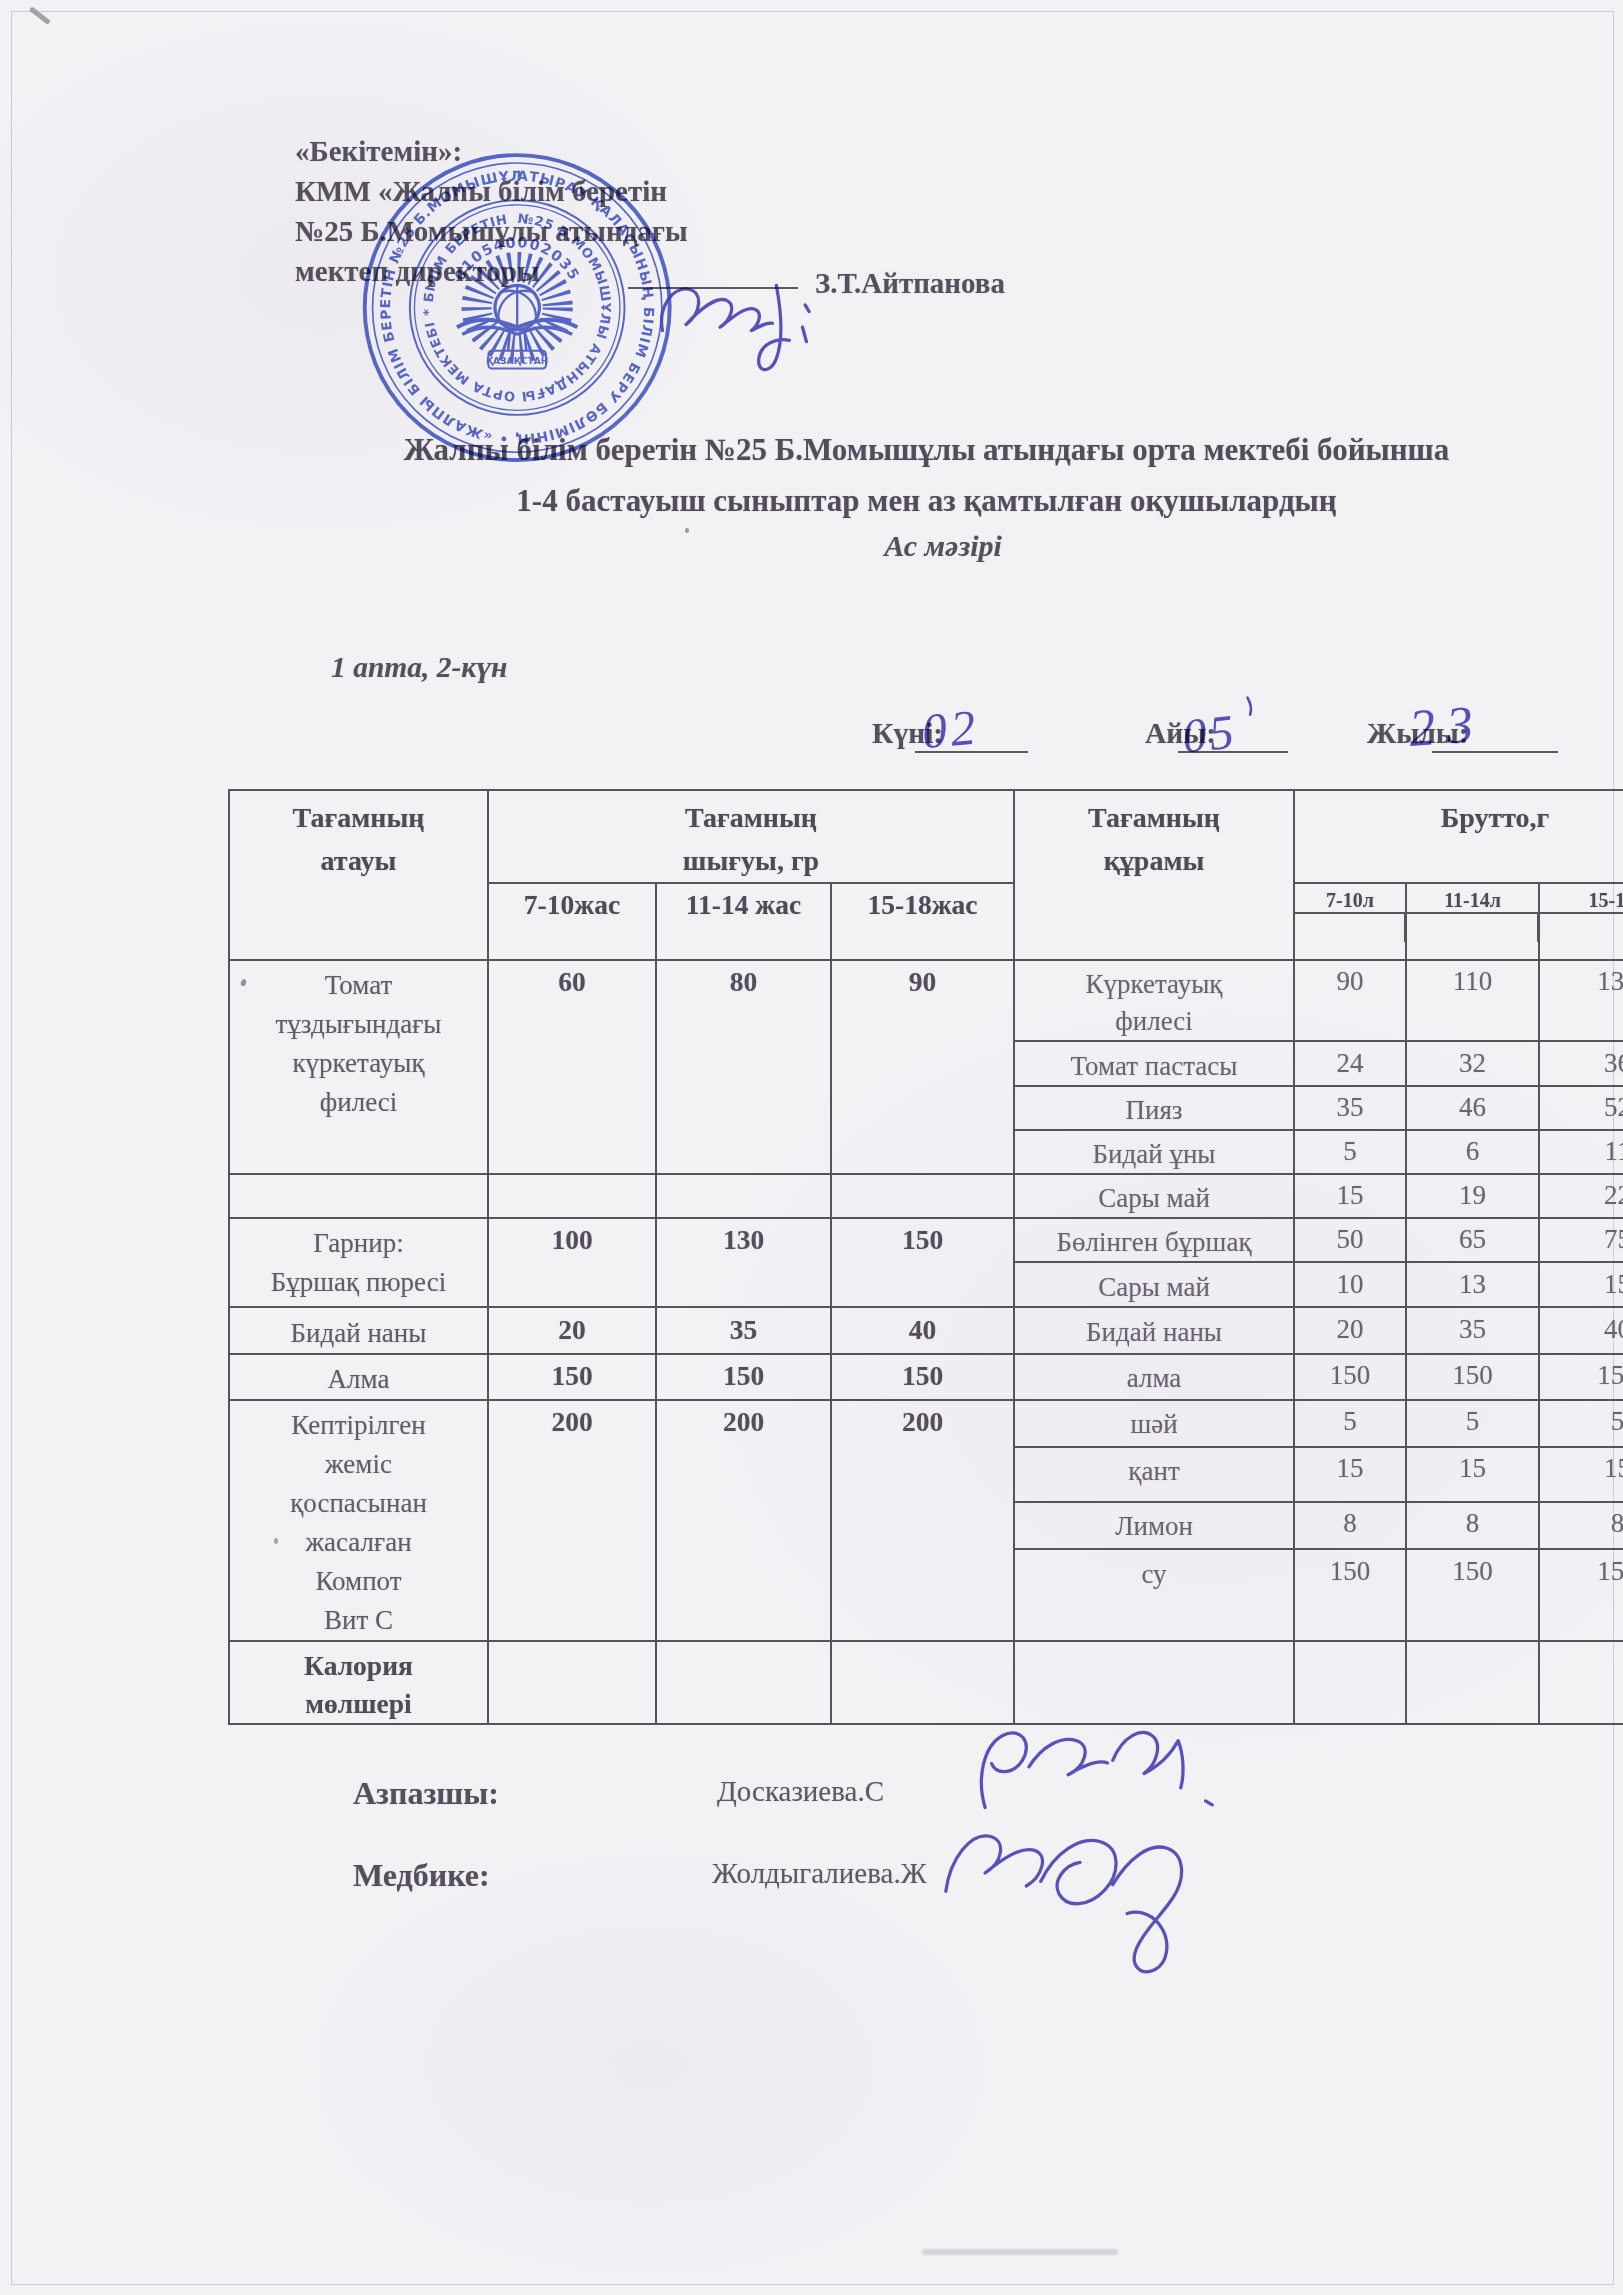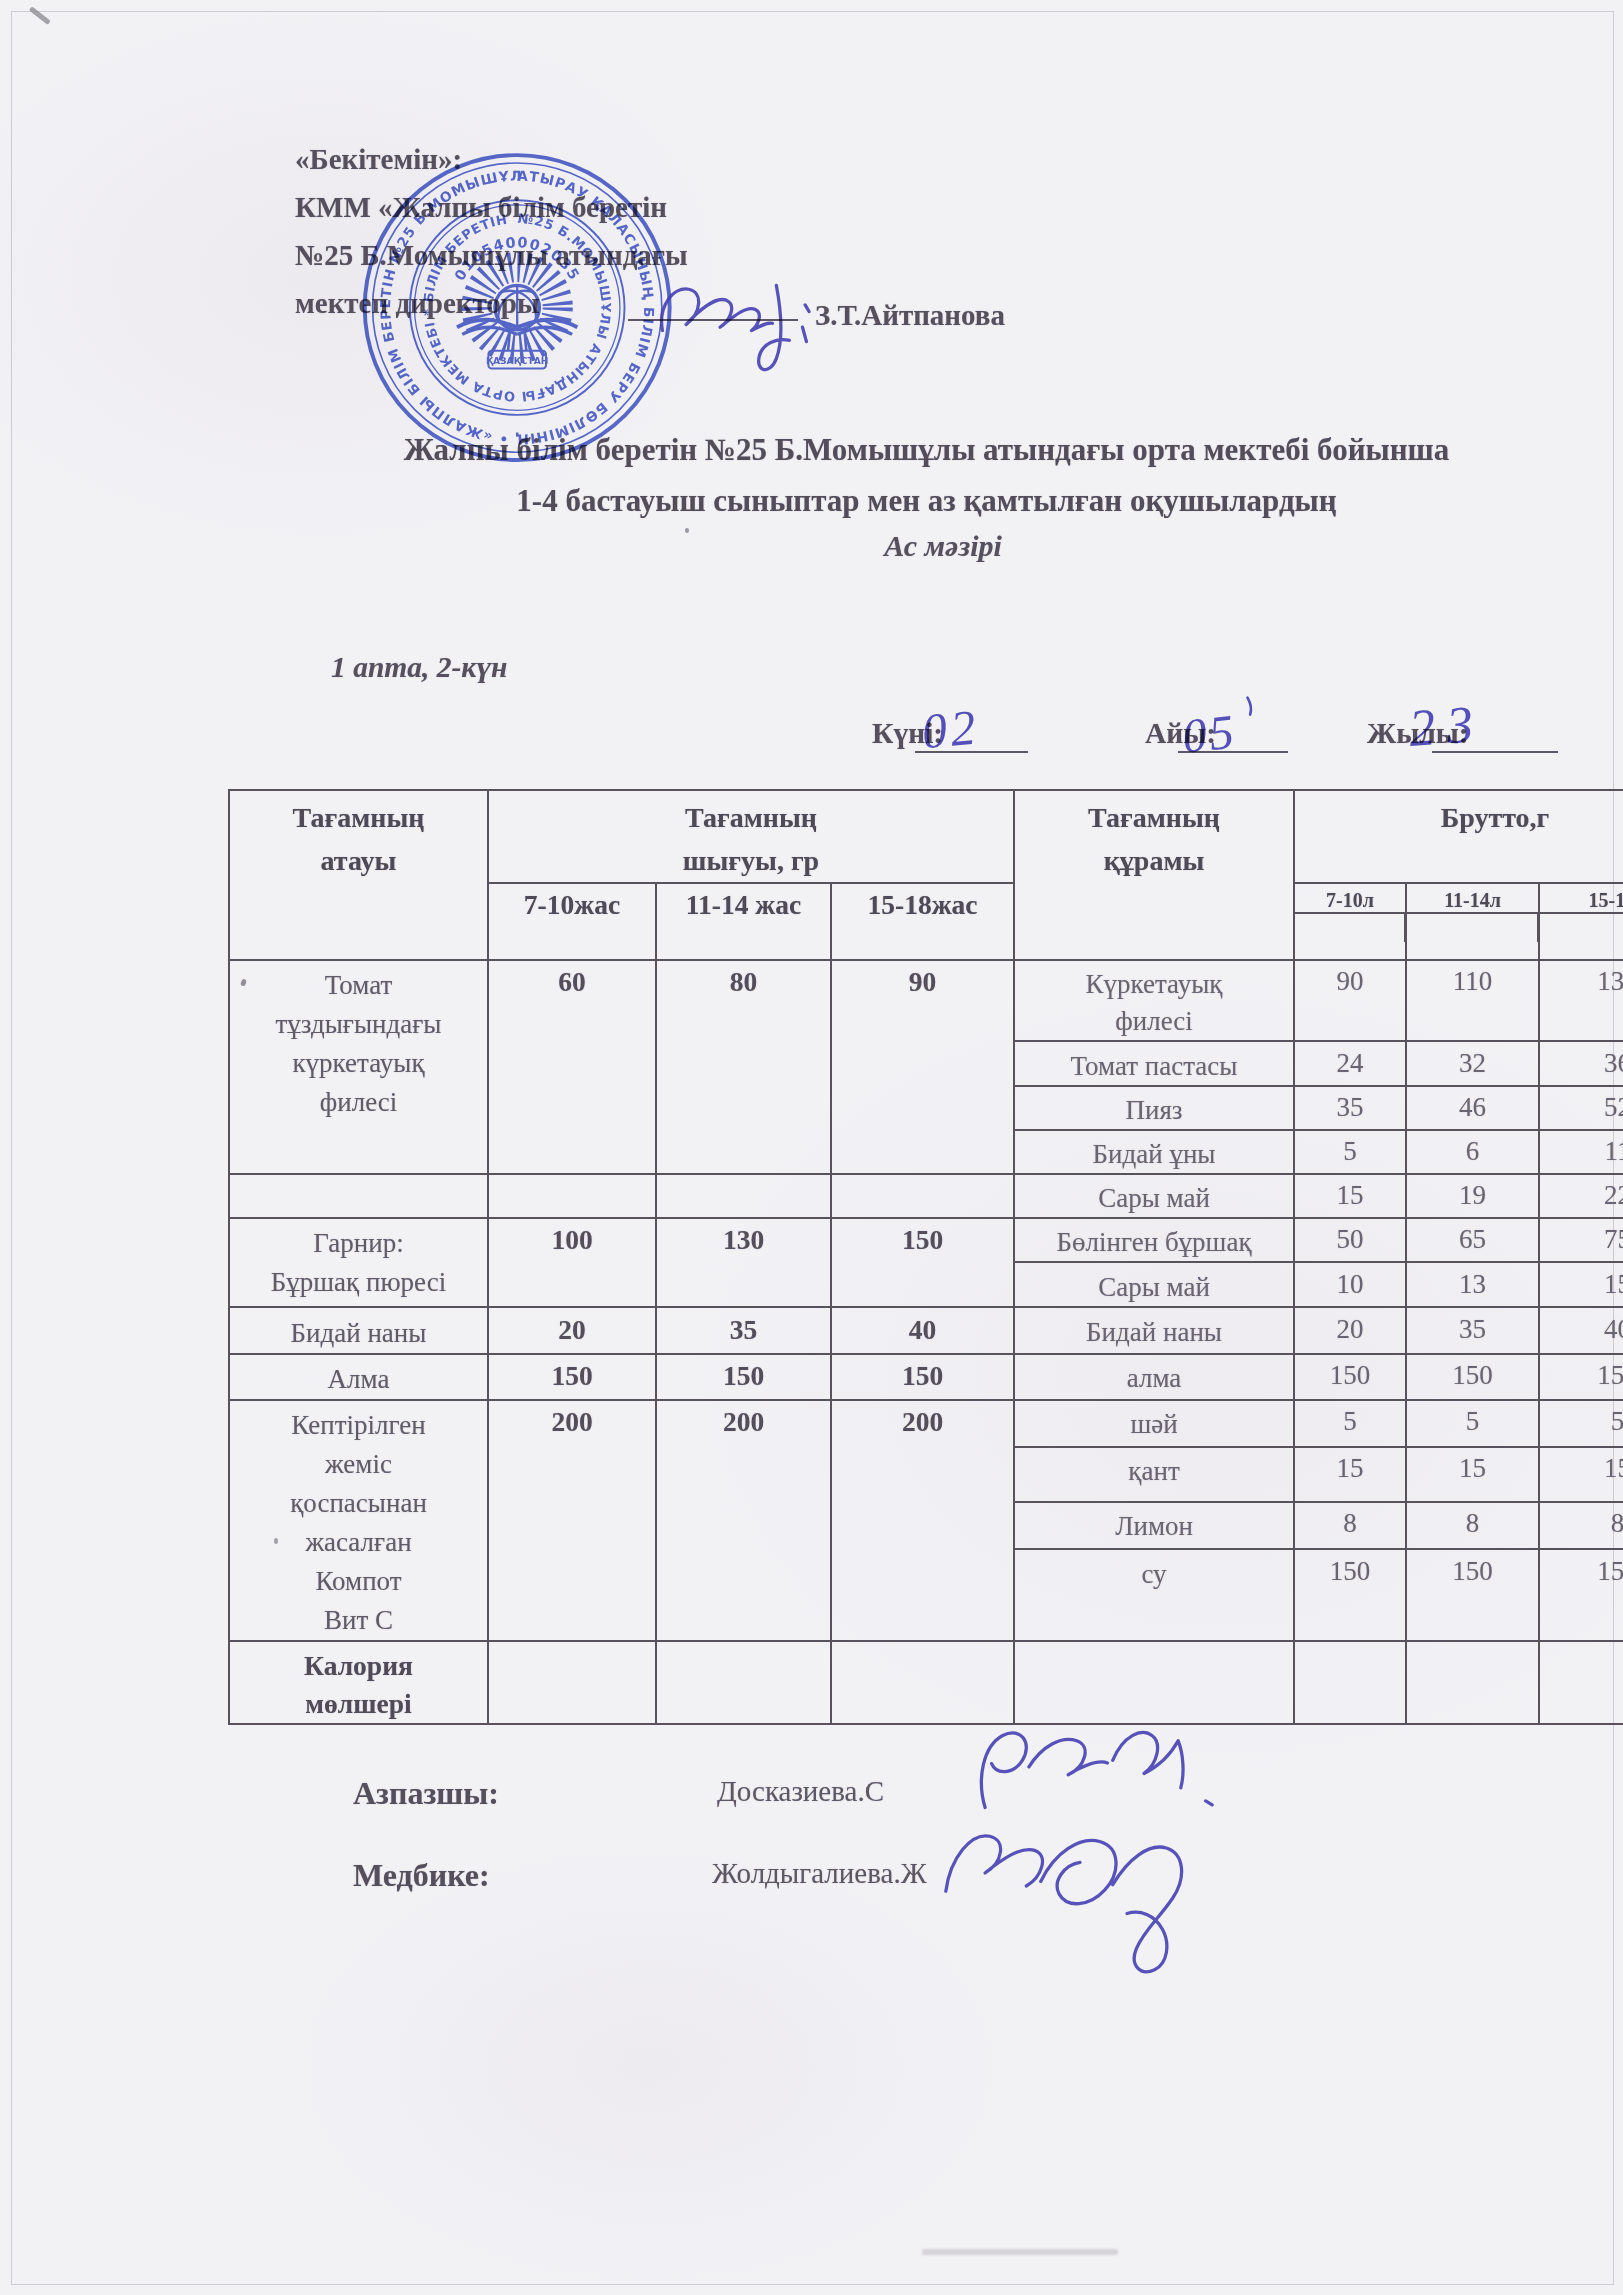--- a/index.html
+++ b/index.html
@@ -12,21 +12,21 @@
                      radial-gradient(ellipse 524px 327px at 40% 90%, rgba(214,210,221,.20), rgba(0,0,0,0) 70%);
     overflow:hidden;
     font-family:"Liberation Serif","DejaVu Serif",serif;
     color:#554f5d;
   }
   .frame{position:absolute;inset:10.5px;border:0.7px solid rgba(140,138,150,.35);pointer-events:none;}
   .doc-text{text-shadow:0 0 1.3px rgba(84,78,92,.28);}
 
   
   .approval{position:absolute;left:295px;top:131px;width:916px;font-size:29px;font-weight:bold;line-height:40px;color:#56505e;}
-  .approval .line{white-space:nowrap;margin-top:8px;}
+  .approval .line{white-space:nowrap;}
   .dir-line{position:relative;height:40px;}
   .dir-underline{position:absolute;left:333px;top:36px;width:170px;height:0;border-bottom:2.6px solid #5e5866;}
   .dir-name{position:absolute;left:520px;top:12px;}
 
   
   .titles{position:absolute;left:223px;top:424px;width:1407px;text-align:center;font-size:31px;font-weight:bold;line-height:51px;color:#534d5b;}
   .subtitle{position:absolute;left:223px;top:529px;width:1440px;text-align:center;font-size:30px;font-weight:bold;font-style:italic;color:#56505e;}
   .week-line{position:absolute;left:331px;top:611px;font-size:29.5px;font-weight:bold;font-style:italic;color:#56505e;margin-top:40px;}
 
   

